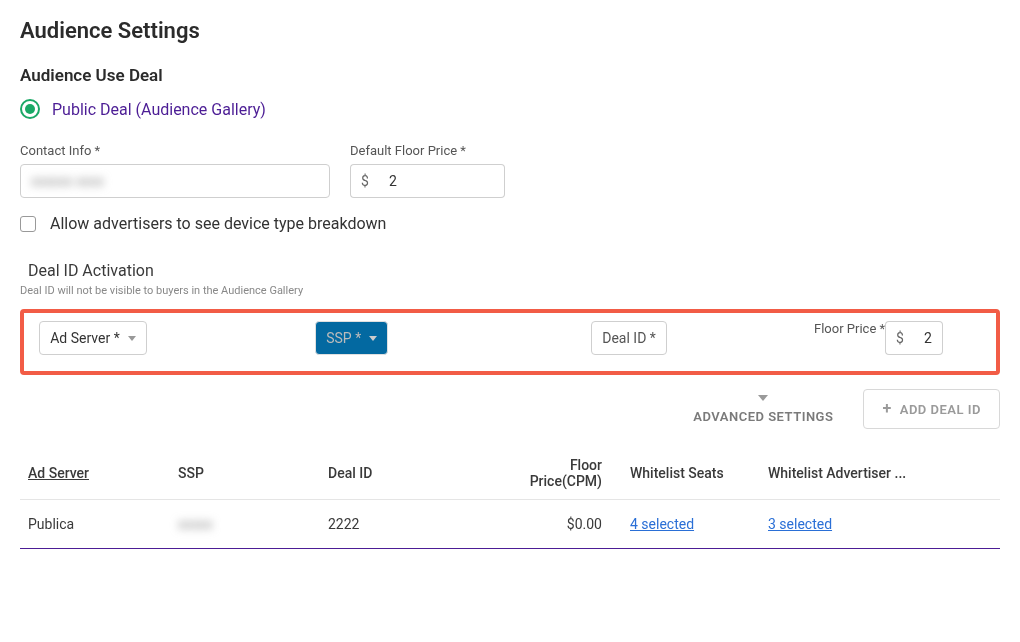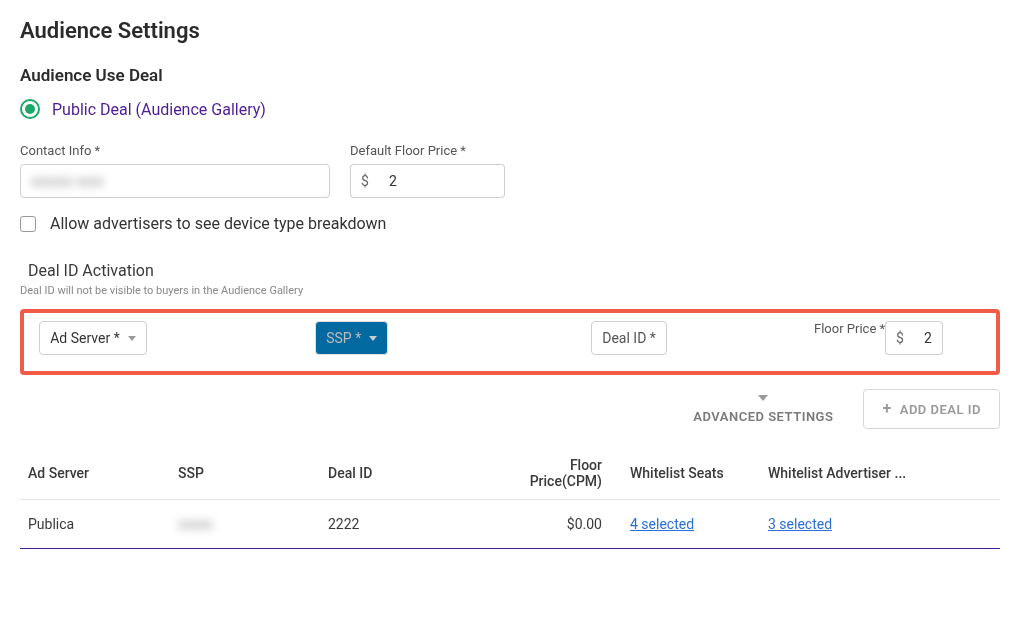--- a/index.html
+++ b/index.html
@@ -229,21 +229,21 @@
   </div>
   <div class="add-btn">
     <span class="plus">+</span>
     <span>ADD DEAL ID</span>
   </div>
 </div>
 
 <table class="deal-table">
   <thead>
     <tr>
-      <th style="width:150px;">Ad Server</th>
+      <th style="width:150px;text-decoration:underline;">Ad Server</th>
       <th style="width:150px;">SSP</th>
       <th style="width:170px;">Deal ID</th>
       <th class="right" style="width:120px;">Floor Price(CPM)</th>
       <th style="width:150px; padding-left:20px;">Whitelist Seats</th>
       <th>Whitelist Advertiser ...</th>
     </tr>
   </thead>
   <tbody>
     <tr>
       <td>Publica</td>

